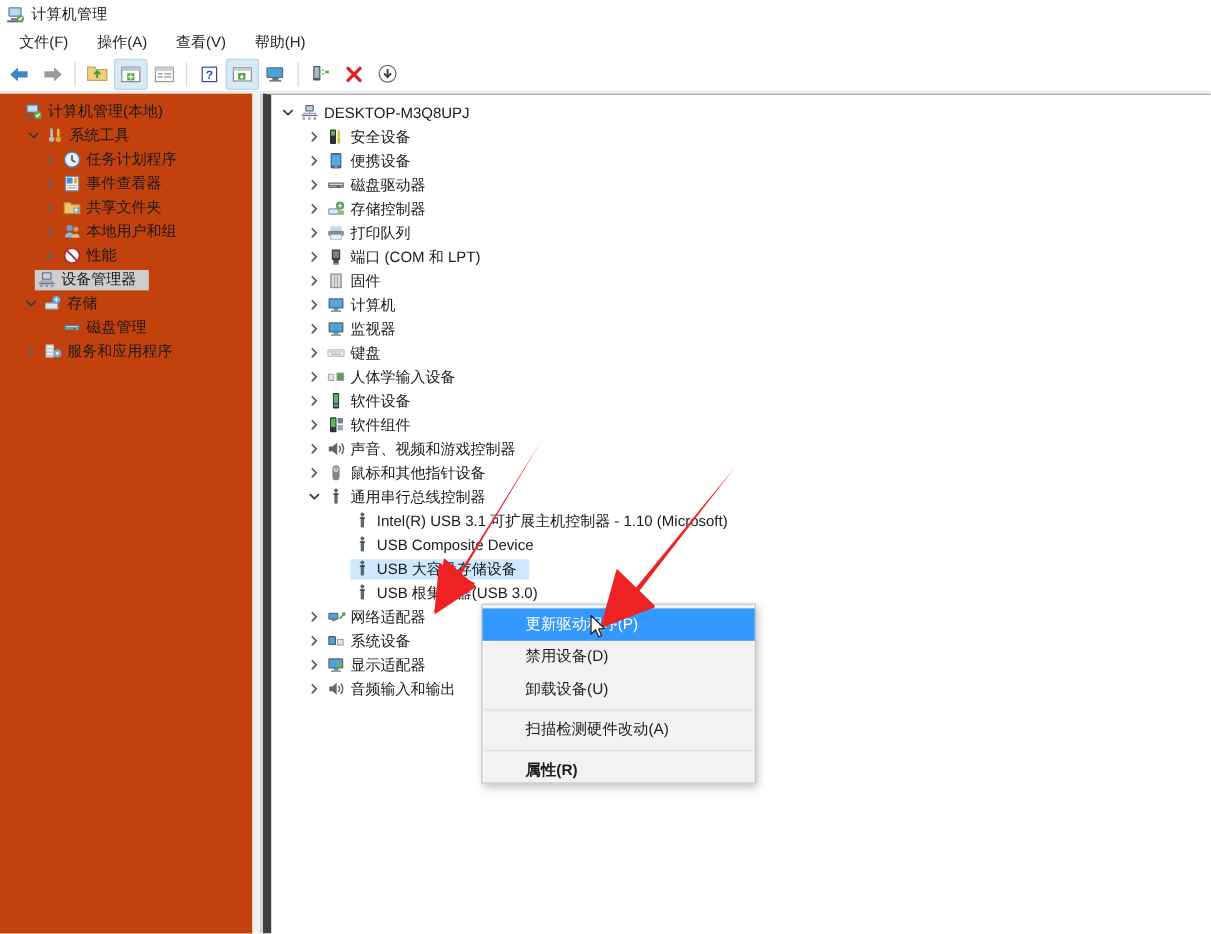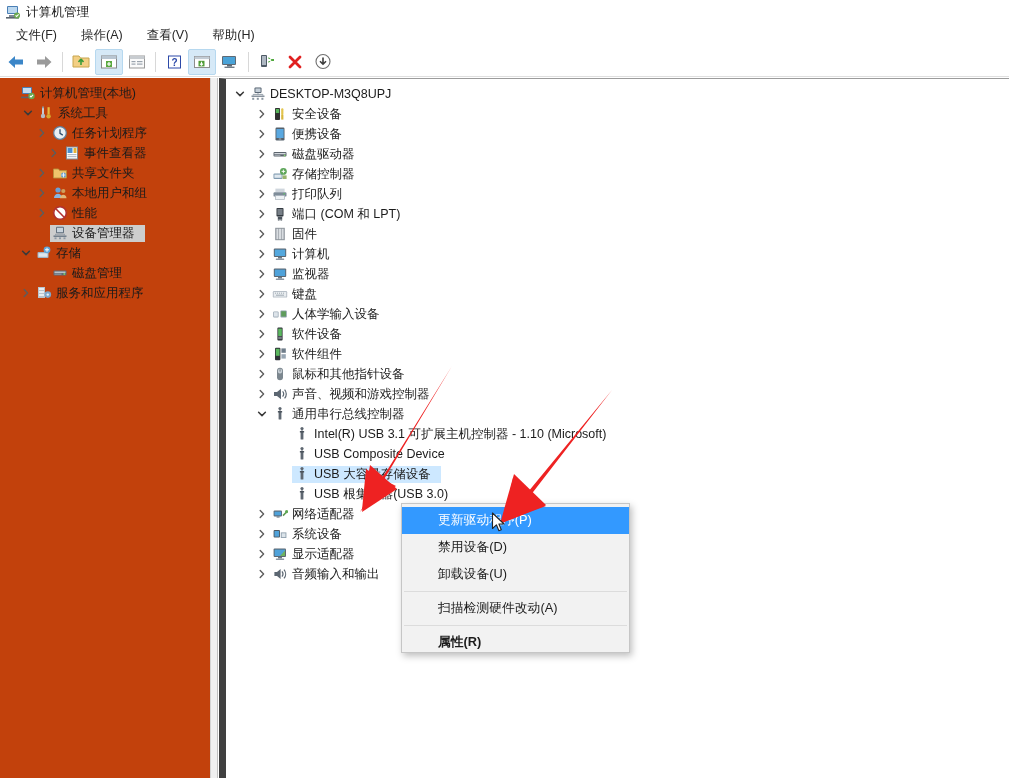--- a/index.html
+++ b/index.html
@@ -286,21 +286,21 @@
           <span class="lbl-wrap">
             <span class="ico">
               <svg width="16" height="16" viewBox="0 0 16 16">
                 <circle cx="8" cy="8" r="6.3" fill="#e9eef3" stroke="#5d7f9e" stroke-width="1.2"></circle>
                 <path d="M8 4.3v4.1l2.8 1.7" stroke="#2d4c6b" stroke-width="1.3" fill="none"></path>
               </svg>
             </span>
             <span class="lbl">任务计划程序</span>
           </span>
         </div>
-        <div class="row" style="padding-left:46px;">
+        <div class="row" style="padding-left:34px;">
           <span class="chev">
             <svg width="10" height="10" viewBox="0 0 10 10">
               <path d="M3.2 1.6 L6.6 5 L3.2 8.4" stroke="#5d5d5d" stroke-width="1.4" fill="none" stroke-linecap="round" stroke-linejoin="round"></path>
             </svg>
           </span>
           <span class="lbl-wrap">
             <span class="ico">
               <svg width="16" height="16" viewBox="0 0 16 16">
                 <rect x="2.5" y="2" width="11" height="12" fill="#ffffff" stroke="#7f8a95" stroke-width="1"></rect>
                 <rect x="3.5" y="3" width="5" height="5" fill="#4a8fd0"></rect>
@@ -356,21 +356,21 @@
           <span class="lbl-wrap">
             <span class="ico">
               <svg width="16" height="16" viewBox="0 0 16 16">
                 <circle cx="8" cy="8" r="6.3" fill="#ffffff" stroke="#b03030" stroke-width="1.6"></circle>
                 <path d="M3.8 3.8 L12.2 12.2" stroke="#b03030" stroke-width="1.6"></path>
               </svg>
             </span>
             <span class="lbl">性能</span>
           </span>
         </div>
-        <div class="row sel-gray" style="padding-left:34px;">
+        <div class="row sel-gray" style="gap:13px;">
           <span class="chev spacer"></span>
           <span class="lbl-wrap">
             <span class="ico">
               <svg width="16" height="16" viewBox="0 0 16 16">
                 <rect x="4" y="1.8" width="8" height="6.4" rx="1" fill="#62707e"></rect>
                 <rect x="5" y="2.8" width="6" height="4.4" fill="#c9d3dc"></rect>
                 <rect x="1.5" y="10.5" width="13" height="1.4" fill="#6b7885"></rect>
                 <rect x="2.5" y="12.4" width="2" height="1.8" fill="#8e99a4"></rect>
                 <rect x="7" y="12.4" width="2" height="1.8" fill="#8e99a4"></rect>
                 <rect x="11.5" y="12.4" width="2" height="1.8" fill="#8e99a4"></rect>
@@ -694,42 +694,42 @@
         </div>
         <div class="row" style="padding-left:28px;">
           <span class="chev">
             <svg width="10" height="10" viewBox="0 0 10 10">
               <path d="M3.2 1.6 L6.6 5 L3.2 8.4" stroke="#5d5d5d" stroke-width="1.4" fill="none" stroke-linecap="round" stroke-linejoin="round"></path>
             </svg>
           </span>
           <span class="lbl-wrap">
             <span class="ico">
               <svg width="16" height="16" viewBox="0 0 16 16">
+                <path d="M2 6h3l4-3.2v10.4L5 10H2z" fill="#5c6772"></path>
+                <path d="M10.6 5.4a4 4 0 0 1 0 5.2M12.6 3.6a6.6 6.6 0 0 1 0 8.8" stroke="#5c6772" stroke-width="1.2" fill="none"></path>
+              </svg>
+            </span>
+            <span class="lbl">声音、视频和游戏控制器</span>
+          </span>
+        </div>
+        <div class="row" style="padding-left:28px;">
+          <span class="chev">
+            <svg width="10" height="10" viewBox="0 0 10 10">
+              <path d="M3.2 1.6 L6.6 5 L3.2 8.4" stroke="#5d5d5d" stroke-width="1.4" fill="none" stroke-linecap="round" stroke-linejoin="round"></path>
+            </svg>
+          </span>
+          <span class="lbl-wrap">
+            <span class="ico">
+              <svg width="16" height="16" viewBox="0 0 16 16">
                 <rect x="5" y="1.8" width="6" height="12.4" rx="3" fill="#7c878f"></rect>
                 <rect x="5.9" y="2.8" width="4.2" height="4.6" rx="2" fill="#c8d0d6"></rect>
                 <rect x="7.6" y="3.2" width="0.9" height="2.4" fill="#6d7880"></rect>
               </svg>
             </span>
             <span class="lbl">鼠标和其他指针设备</span>
-          </span>
-        </div>
-        <div class="row" style="padding-left:28px;">
-          <span class="chev">
-            <svg width="10" height="10" viewBox="0 0 10 10">
-              <path d="M3.2 1.6 L6.6 5 L3.2 8.4" stroke="#5d5d5d" stroke-width="1.4" fill="none" stroke-linecap="round" stroke-linejoin="round"></path>
-            </svg>
-          </span>
-          <span class="lbl-wrap">
-            <span class="ico">
-              <svg width="16" height="16" viewBox="0 0 16 16">
-                <path d="M2 6h3l4-3.2v10.4L5 10H2z" fill="#5c6772"></path>
-                <path d="M10.6 5.4a4 4 0 0 1 0 5.2M12.6 3.6a6.6 6.6 0 0 1 0 8.8" stroke="#5c6772" stroke-width="1.2" fill="none"></path>
-              </svg>
-            </span>
-            <span class="lbl">声音、视频和游戏控制器</span>
           </span>
         </div>
         <div class="row" style="padding-left:28px;">
           <span class="chev">
             <svg width="10" height="10" viewBox="0 0 10 10">
               <path d="M1.6 3.2 L5 6.6 L8.4 3.2" stroke="#3a3a3a" stroke-width="1.5" fill="none" stroke-linecap="round" stroke-linejoin="round"></path>
             </svg>
           </span>
           <span class="lbl-wrap">
             <span class="ico">

